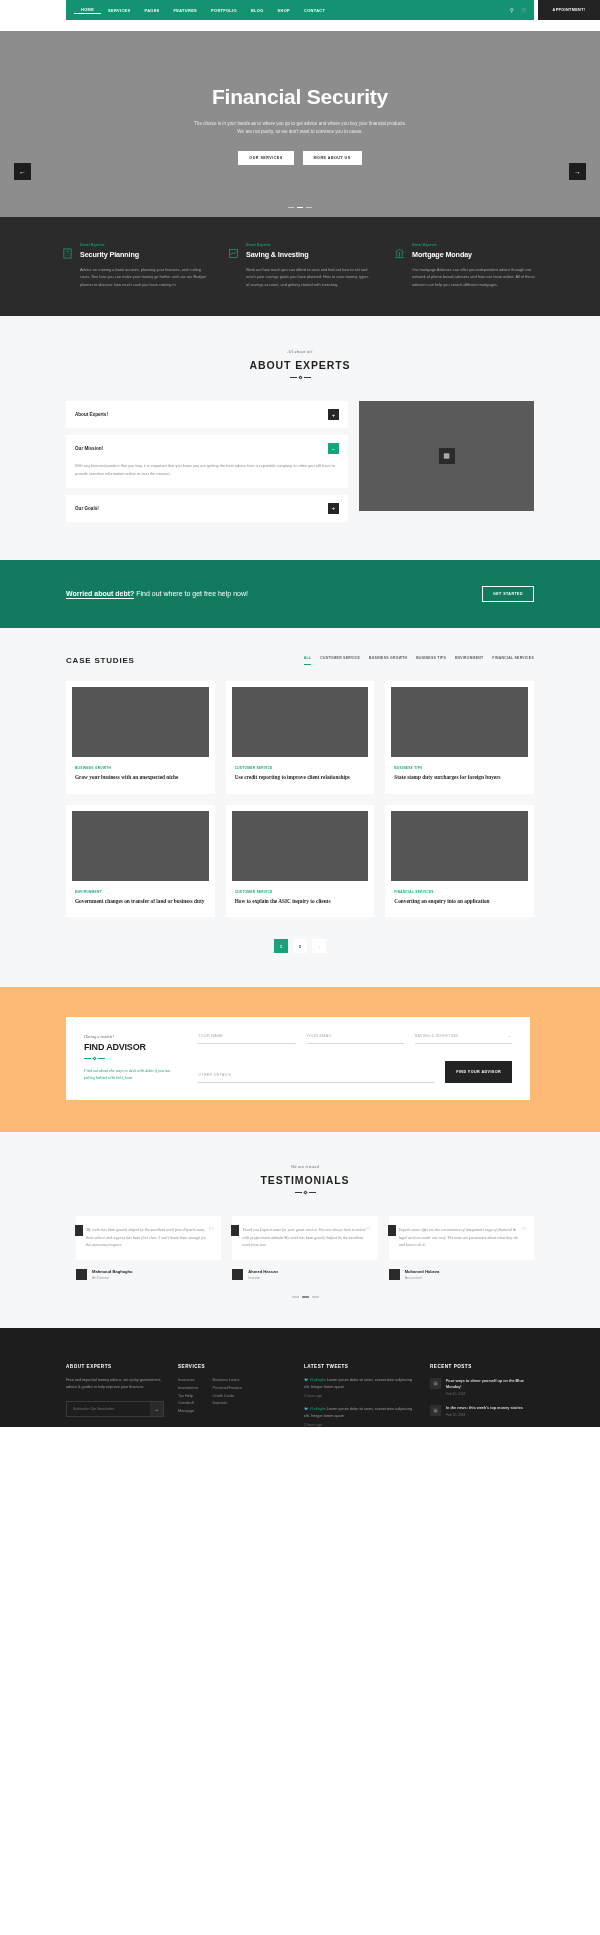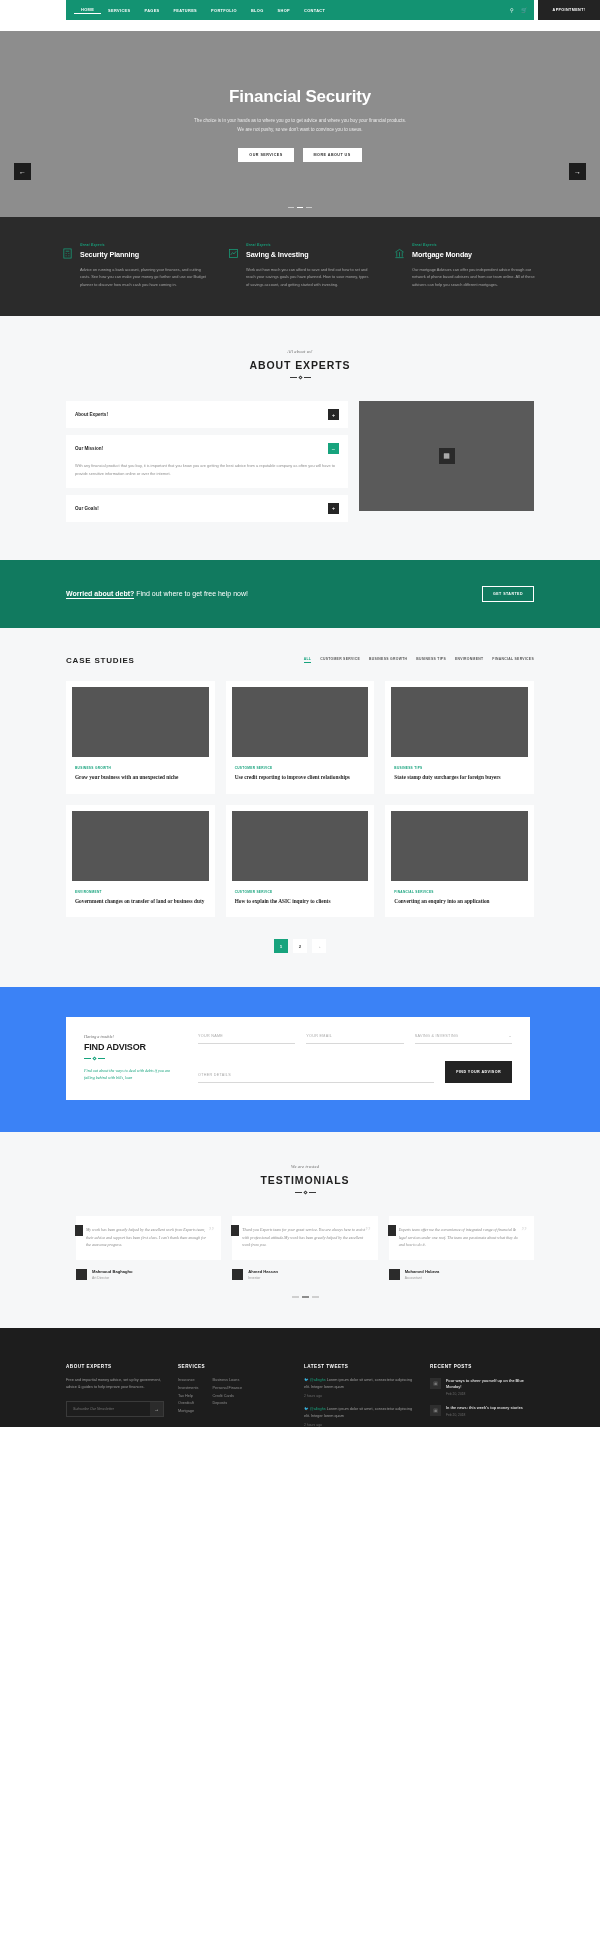--- a/index.html
+++ b/index.html
@@ -57,21 +57,21 @@
     height: 186px;
     background: #8d8d8d;
     display: flex;
     flex-direction: column;
     align-items: center;
     justify-content: center;
     text-align: center;
   }
   .hero h1 {
     color: #ffffff;
-    font-size: 17px;
+    font-size: 21px;
     font-weight: bold;
     line-height: 1.32;
     letter-spacing: -0.2px;
   }
   .hero p {
     color: #eaeaea;
     font-size: 4.6px;
     line-height: 1.85;
     margin-top: 9px;
     max-width: 215px;
@@ -133,37 +133,37 @@
   .media-badge { width: 16px; height: 16px; background: #2a2a2a; display: flex; align-items: center; justify-content: center; color: #d8d8d8; font-size: 7px; }
 
   
   .cta { background: #117a5f; padding: 26px 66px; display: flex; align-items: center; justify-content: space-between; }
   .cta-text { color: #ffffff; font-size: 7px; }
   .cta-text b { font-weight: bold; border-bottom: 1px solid #ffffff; padding-bottom: 1px; }
   .cta-btn { border: 1px solid #ffffff; color: #ffffff; background: transparent; font-size: 3.6px; font-weight: bold; letter-spacing: .45px; padding: 5px 10px; }
 
   
   .cases { background: #f6f7f8; padding: 28px 66px 34px 66px; }
-  .cases-head { display: flex; align-items: center; justify-content: space-between; }
+  .cases-head { display: flex; justify-content: space-between; }
   .cases-title { font-size: 8px; font-weight: bold; letter-spacing: .8px; color: #1f1f1f; }
   .cases-filters { display: flex; gap: 9px; }
   .filter { font-size: 3.4px; font-weight: bold; letter-spacing: .3px; color: #575757; }
   .filter.active { color: #17a37d; border-bottom: 1px solid #17a37d; padding-bottom: 1px; }
   .case-grid { display: grid; grid-template-columns: repeat(3, 1fr); gap: 11px; margin-top: 16px; }
   .case-card { background: #ffffff; }
   .case-thumb { height: 70px; background: #555555; margin: 6px 6px 0 6px; }
   .case-meta { padding: 9px 9px 12px 9px; }
   .case-cat { font-size: 3.2px; font-weight: bold; letter-spacing: .3px; color: #17a37d; }
   .case-name { font-family: "Liberation Serif", serif; font-size: 5.3px; font-weight: bold; color: #1f1f1f; line-height: 1.45; margin-top: 4px; }
   .pager { display: flex; justify-content: center; gap: 5px; margin-top: 22px; }
   .pg { width: 14px; height: 14px; display: flex; align-items: center; justify-content: center; font-size: 4.4px; font-weight: bold; background: #ffffff; color: #4a4a4a; }
   .pg.active { background: #17a37d; color: #ffffff; }
 
   
-  .advisor-sec { background: #3b82f6; padding: 30px 4px 32px 0; }
+  .advisor-sec { background: #fdba74; padding: 30px 4px 32px 0; }
   .advisor-box { background: #ffffff; margin: 0 66px; padding: 17px 18px 17px 18px; display: flex; gap: 18px; }
   .adv-left { width: 96px; }
   .adv-sub { font-family: "Liberation Serif", serif; font-style: italic; font-size: 4.2px; color: #6c6c6c; }
   .adv-title { font-size: 9px; font-weight: bold; color: #1c1c1c; margin-top: 3px; letter-spacing: -.2px; }
   .adv-deco { display: flex; align-items: center; gap: 2px; margin-top: 5px; }
   .adv-deco i { display: block; width: 7px; height: 1px; background: #17a37d; }
   .adv-deco b { display: block; width: 3px; height: 3px; border: 1px solid #17a37d; transform: rotate(45deg); }
   .adv-note { font-family: "Liberation Serif", serif; font-style: italic; font-size: 4.1px; line-height: 1.75; color: #17a37d; margin-top: 7px; }
   .adv-right { flex: 1; }
   .adv-row { display: flex; gap: 11px; }

